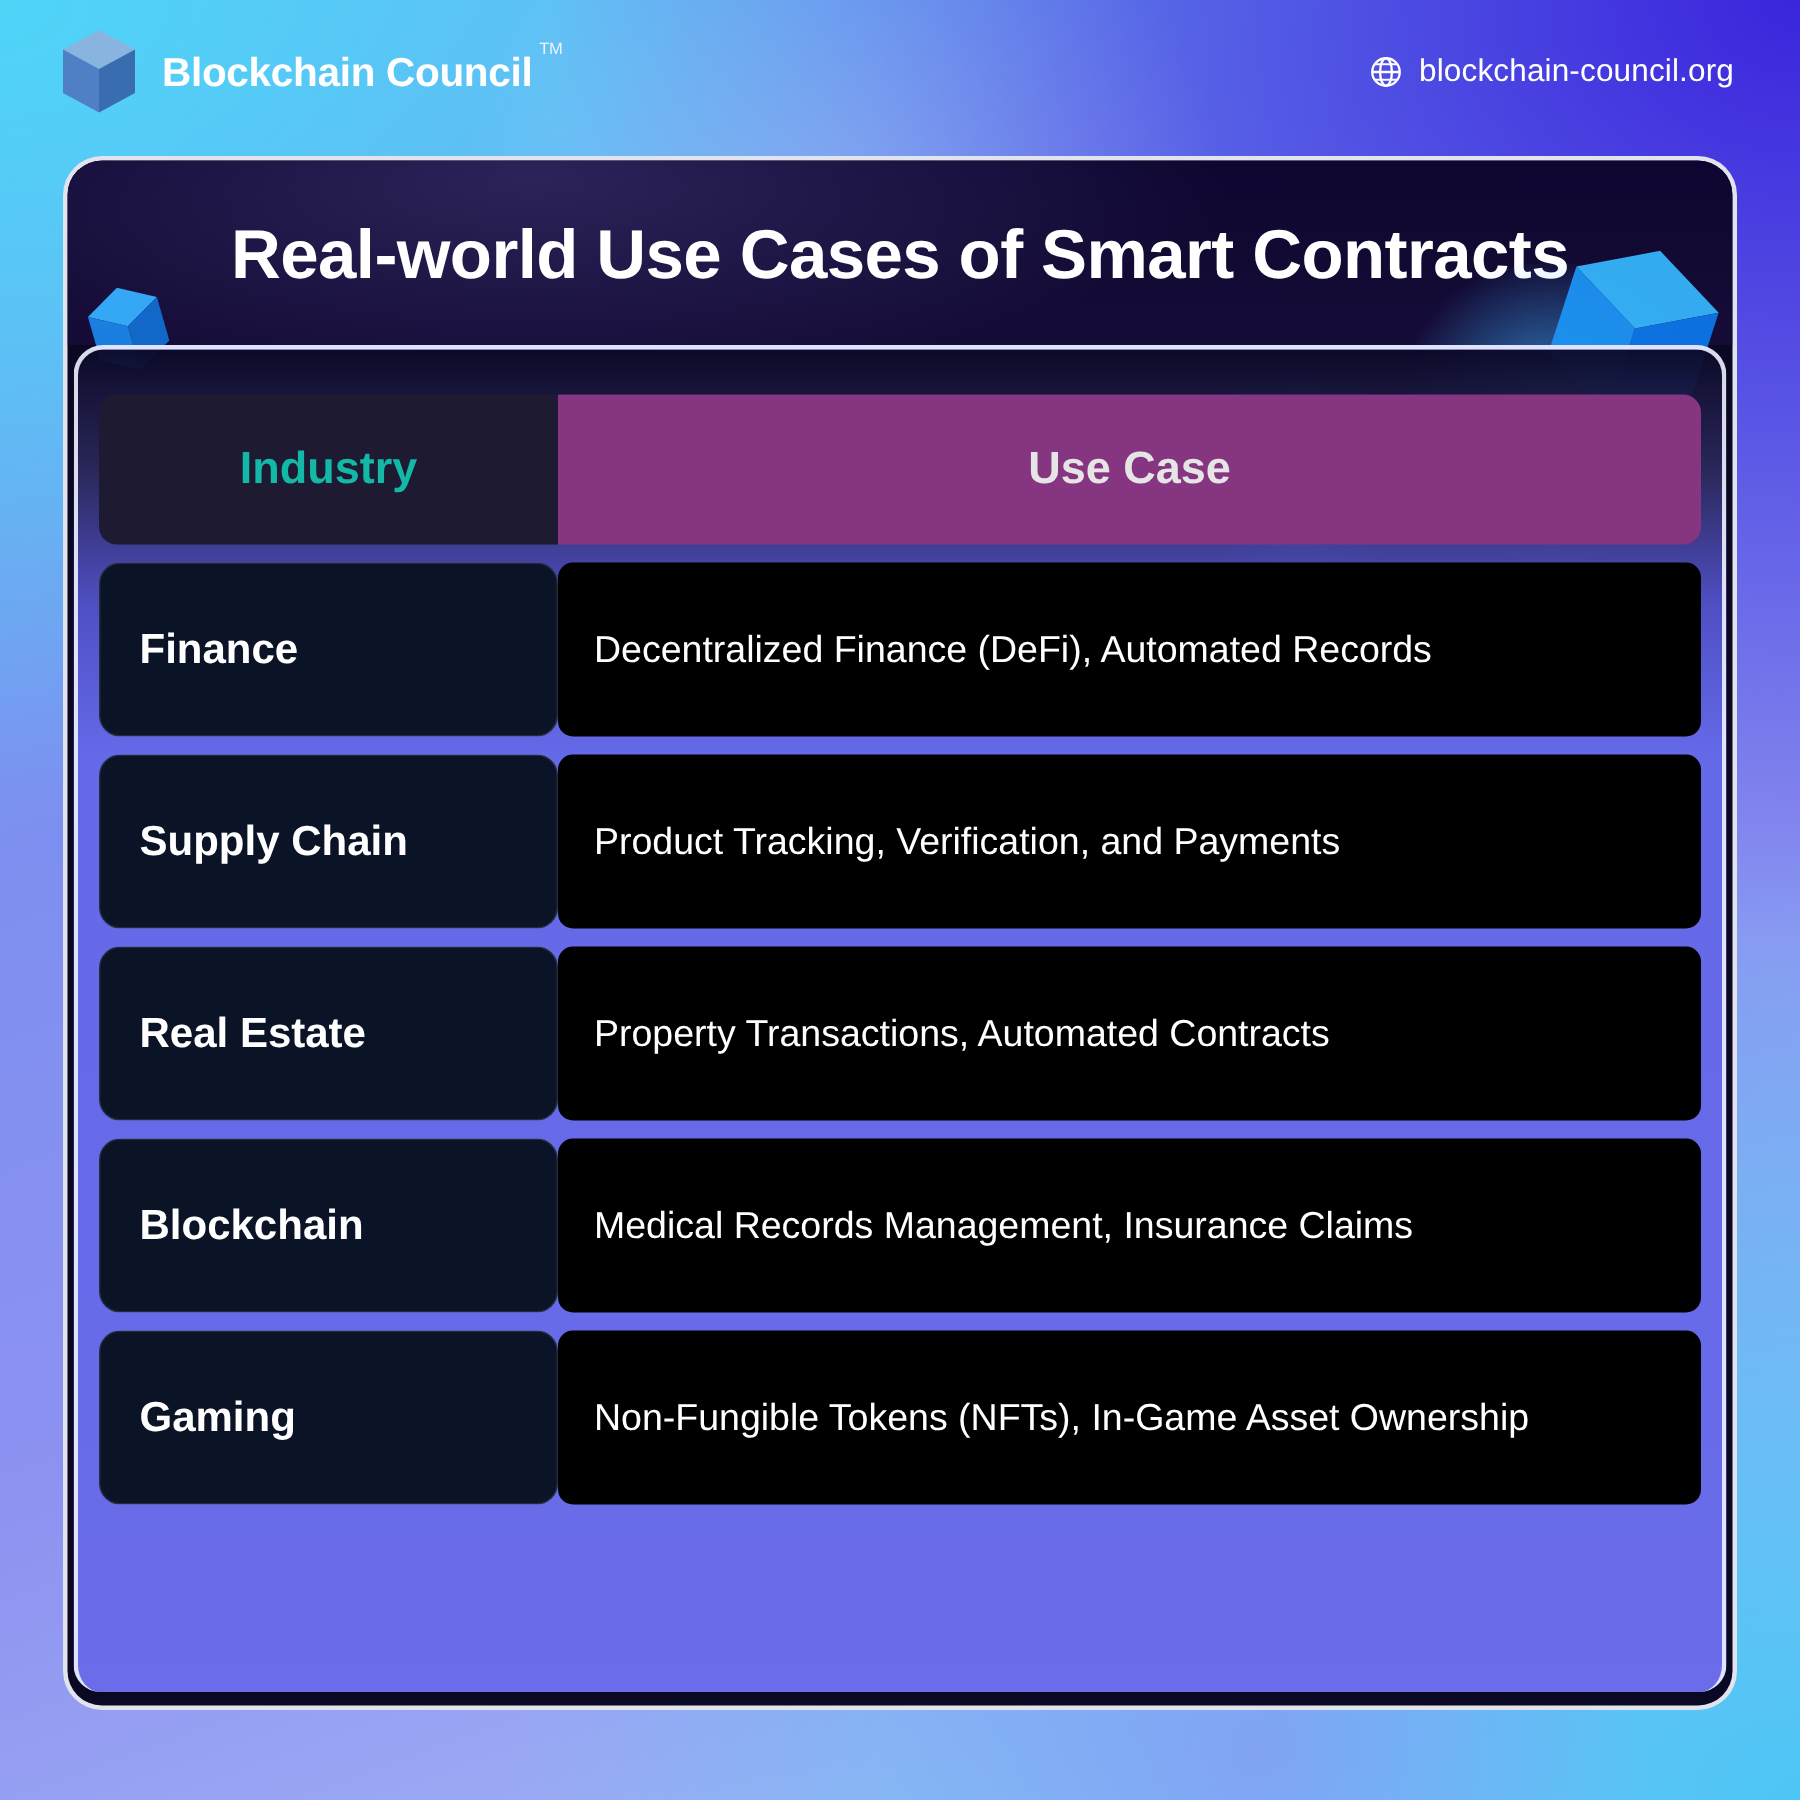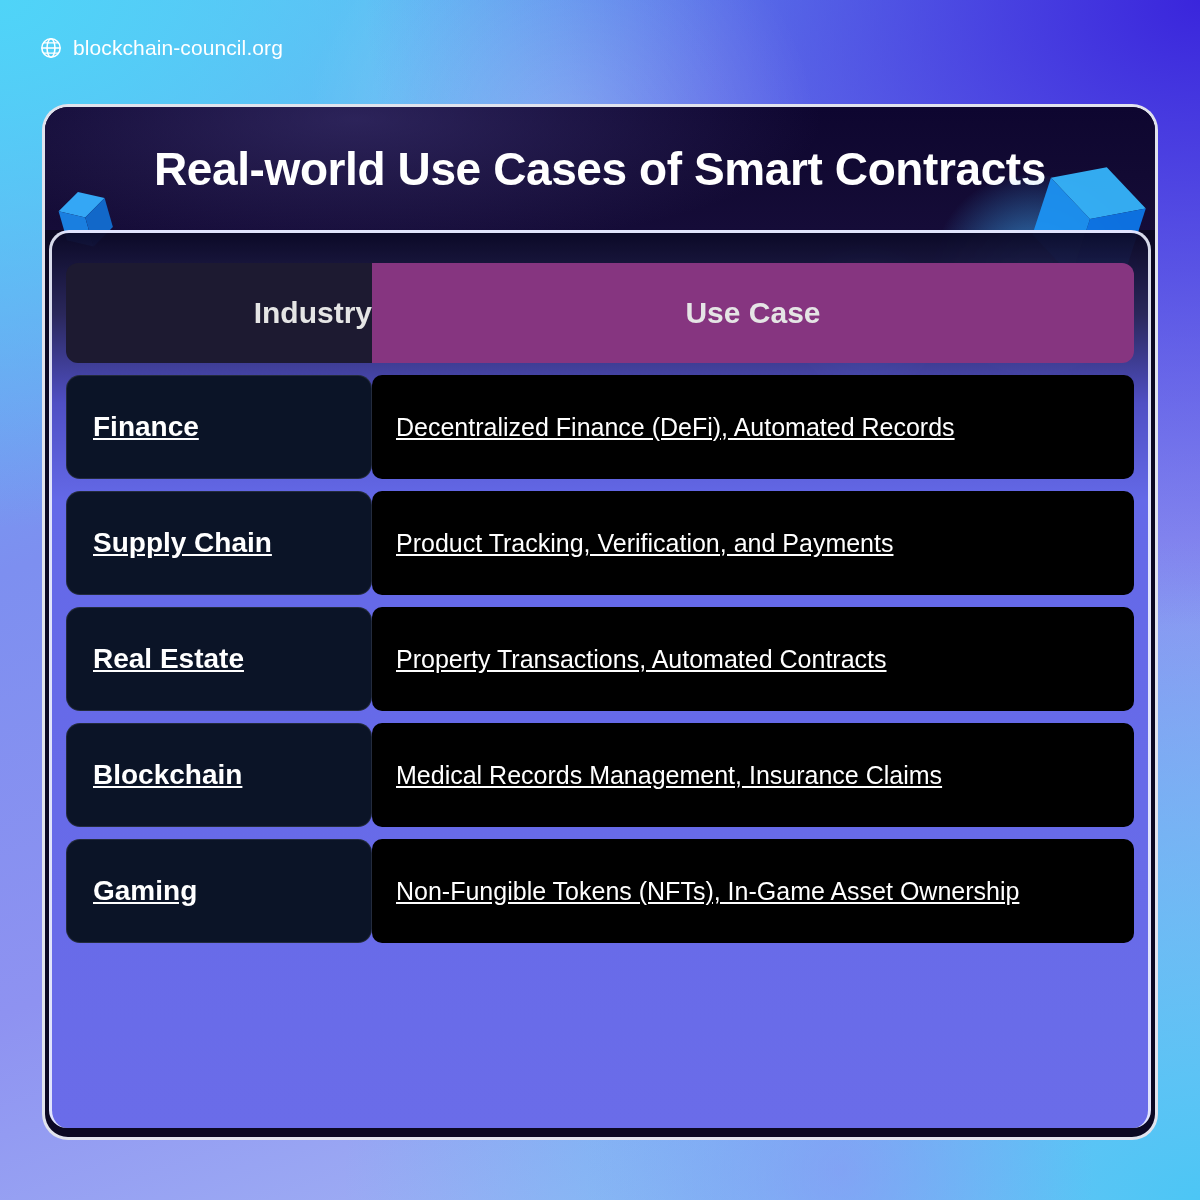--- a/index.html
+++ b/index.html
@@ -160,34 +160,34 @@
   thead th {
     height: 100px;
     padding: 0 0 0 34px;
     text-align: left;
     font-size: 30px;
     font-weight: bold;
     vertical-align: middle;
   }
   th.th-industry {
     background: #1d1a31;
-    color: #e5e5e5;
+    color: #14b8a6;
     border-radius: 12px 0 0 12px;
-    text-align: right;
+    text-align: center;
     padding-left: 0;
   }
   th.th-usecase {
     background: #863580;
     color: #e5e5e5;
     border-radius: 0 12px 12px 0;
     text-align: center;
     padding-left: 0;
   }
 
-  tbody tr td { vertical-align: middle; height: 104px; text-decoration: underline; }
+  tbody tr td { vertical-align: middle; height: 116px; }
 
   td.industry {
     background: #0b1427;
     color: #ffffff;
     font-size: 28px;
     font-weight: bold;
     padding-left: 26px;
     border-radius: 14px;
     border: 1px solid rgba(255,255,255,0.10);
   }
@@ -204,20 +204,33 @@
 </head>
 <body>
 
 <div class="poster">
 
   <div class="bg-blob blob-a"></div>
   <div class="bg-blob blob-b"></div>
 
   <div class="topbar">
 
+    <div class="brand">
+      <span class="cube-logo">
+        <svg viewBox="0 0 52 58" width="52" height="58" aria-hidden="true">
+          <polygon points="26,1 50,14 26,27 2,14" fill="#8ab4e0"></polygon>
+          <polygon points="2,14 26,27 26,56 2,43" fill="#4f7fc4"></polygon>
+          <polygon points="50,14 26,27 26,56 50,43" fill="#3a6cb0"></polygon>
+        </svg>
+      </span>
+      <span class="brand-name">
+        <span>Blockchain Council</span>
+        <sup class="tm">TM</sup>
+      </span>
+    </div>
 
     <div class="site">
       <span>
         <svg class="globe-icon" viewBox="0 0 24 24" aria-hidden="true">
           <circle cx="12" cy="12" r="10" fill="none" stroke="#ffffff" stroke-width="1.7"></circle>
           <ellipse cx="12" cy="12" rx="4.3" ry="10" fill="none" stroke="#ffffff" stroke-width="1.7"></ellipse>
           <line x1="2" y1="12" x2="22" y2="12" stroke="#ffffff" stroke-width="1.7"></line>
           <line x1="3.6" y1="6.4" x2="20.4" y2="6.4" stroke="#ffffff" stroke-width="1.4"></line>
           <line x1="3.6" y1="17.6" x2="20.4" y2="17.6" stroke="#ffffff" stroke-width="1.4"></line>
         </svg>

